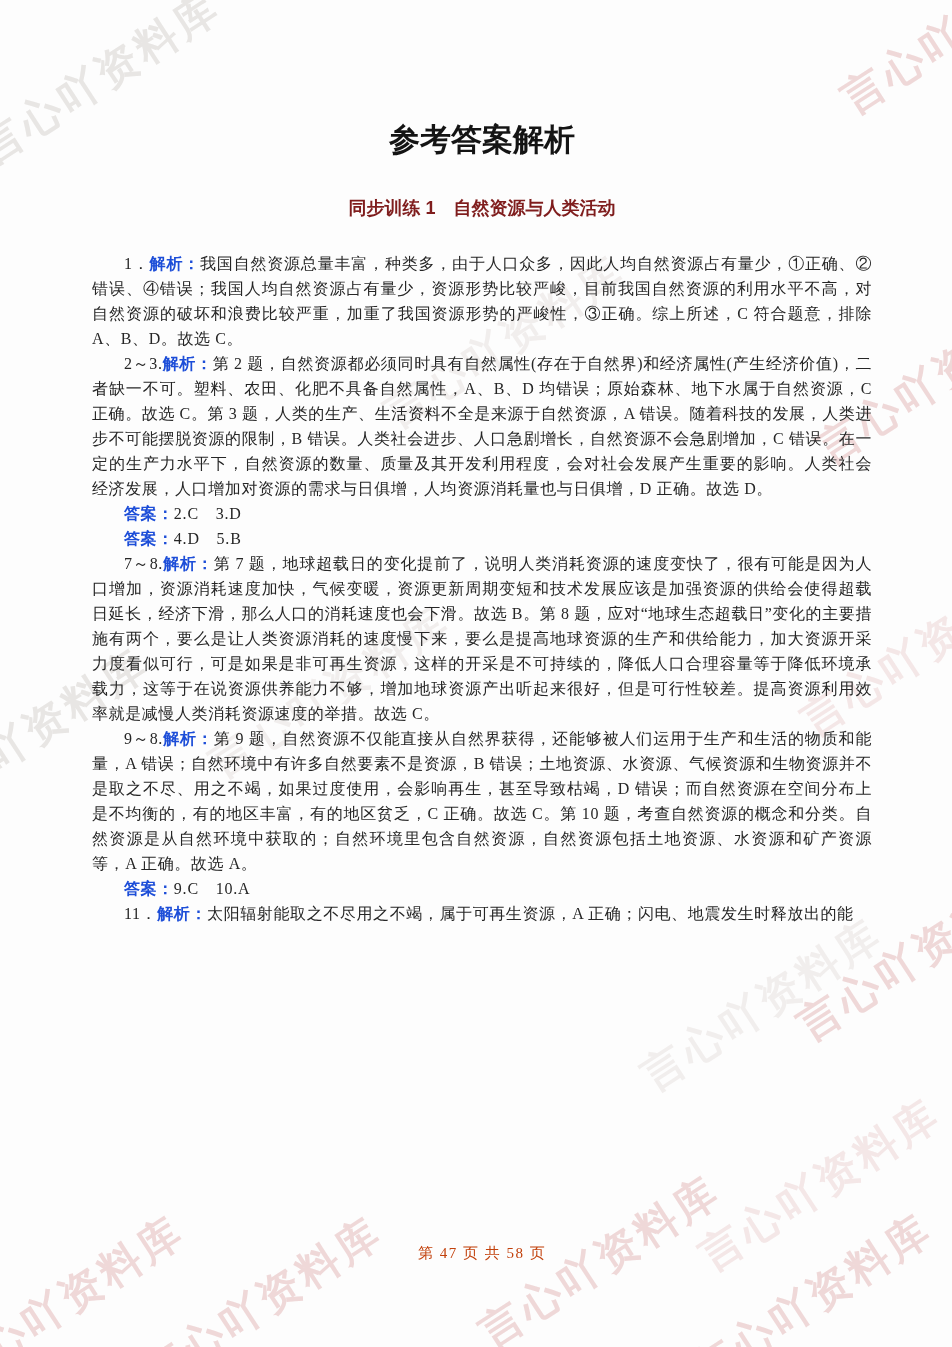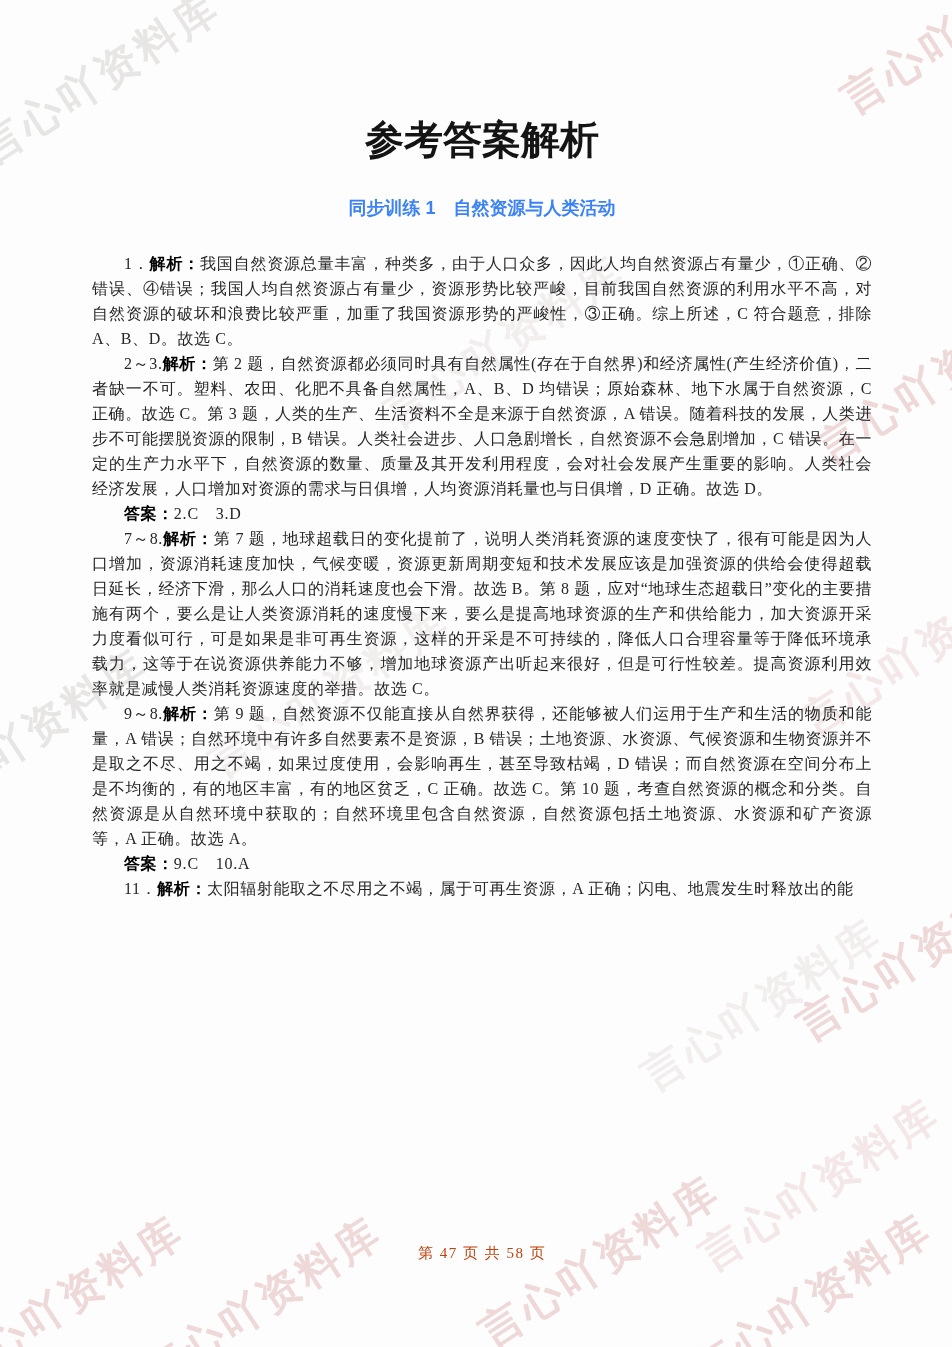--- a/index.html
+++ b/index.html
@@ -15,51 +15,51 @@
   .content {
     position: absolute;
     left: 92px;
     top: 0;
     width: 780px;
     padding-top: 122px;
   }
   .doc-title {
     font-family: "Liberation Sans", "DejaVu Sans", sans-serif;
     font-weight: 700;
-    font-size: 39px;
+    font-size: 31px;
     line-height: 36px;
     text-align: center;
     color: #141414;
     margin: 0;
   }
   .doc-subtitle {
     font-family: "Liberation Sans", "DejaVu Sans", sans-serif;
     font-weight: 700;
     font-size: 18px;
     line-height: 22px;
     text-align: center;
-    color: #3b82f6;
+    color: #7f1d1d;
     margin: 39px 0 0 0;
   }
   .body-block {
     margin-top: 32px;
   }
   .para {
     margin: 0;
     font-size: 16px;
     line-height: 25px;
     text-align: justify;
     text-indent: 2em;
     letter-spacing: 0.6px;
     word-break: break-all;
   }
   .hei {
     font-family: "Liberation Sans", "DejaVu Sans", sans-serif;
     font-weight: 700;
-    color: #000000;
+    color: #1d4ed8;
   }
   .answer .ans-val { letter-spacing: 0.8px; }
   .page-footer {
     position: absolute;
     left: 92px;
     width: 780px;
     top: 1244px;
     text-align: center;
     font-size: 15px;
     letter-spacing: 1.5px;
@@ -118,20 +118,21 @@
 <div class="content">
   <h1 class="doc-title">参考答案解析</h1>
   <h2 class="doc-subtitle">同步训练 1　自然资源与人类活动</h2>
 
   <div class="body-block">
     <p class="para"><span class="num">1．</span><span class="hei">解析：</span><span>我国自然资源总量丰富，种类多，由于人口众多，因此人均自然资源占有量少，①正确、②错误、④错误；我国人均自然资源占有量少，资源形势比较严峻，目前我国自然资源的利用水平不高，对自然资源的破坏和浪费比较严重，加重了我国资源形势的严峻性，③正确。综上所述，C 符合题意，排除 A、B、D。故选 C。</span></p>
 
     <p class="para"><span class="num">2～3.</span><span class="hei">解析：</span><span>第 2 题，自然资源都必须同时具有自然属性(存在于自然界)和经济属性(产生经济价值)，二者缺一不可。塑料、农田、化肥不具备自然属性，A、B、D 均错误；原始森林、地下水属于自然资源，C 正确。故选 C。第 3 题，人类的生产、生活资料不全是来源于自然资源，A 错误。随着科技的发展，人类进步不可能摆脱资源的限制，B 错误。人类社会进步、人口急剧增长，自然资源不会急剧增加，C 错误。在一定的生产力水平下，自然资源的数量、质量及其开发利用程度，会对社会发展产生重要的影响。人类社会经济发展，人口增加对资源的需求与日俱增，人均资源消耗量也与日俱增，D 正确。故选 D。</span></p>
     <p class="para answer"><span class="hei">答案：</span><span class="ans-val">2.C　3.D</span></p>
 
+    <p class="para answer"><span class="hei">答案：</span><span class="ans-val">4.D　5.B</span></p>
 
 
     <p class="para"><span class="num">7～8.</span><span class="hei">解析：</span><span>第 7 题，地球超载日的变化提前了，说明人类消耗资源的速度变快了，很有可能是因为人口增加，资源消耗速度加快，气候变暖，资源更新周期变短和技术发展应该是加强资源的供给会使得超载日延长，经济下滑，那么人口的消耗速度也会下滑。故选 B。第 8 题，应对“地球生态超载日”变化的主要措施有两个，要么是让人类资源消耗的速度慢下来，要么是提高地球资源的生产和供给能力，加大资源开采力度看似可行，可是如果是非可再生资源，这样的开采是不可持续的，降低人口合理容量等于降低环境承载力，这等于在说资源供养能力不够，增加地球资源产出听起来很好，但是可行性较差。提高资源利用效率就是减慢人类消耗资源速度的举措。故选 C。</span></p>
 
     <p class="para"><span class="num">9～8.</span><span class="hei">解析：</span><span>第 9 题，自然资源不仅能直接从自然界获得，还能够被人们运用于生产和生活的物质和能量，A 错误；自然环境中有许多自然要素不是资源，B 错误；土地资源、水资源、气候资源和生物资源并不是取之不尽、用之不竭，如果过度使用，会影响再生，甚至导致枯竭，D 错误；而自然资源在空间分布上是不均衡的，有的地区丰富，有的地区贫乏，C 正确。故选 C。第 10 题，考查自然资源的概念和分类。自然资源是从自然环境中获取的；自然环境里包含自然资源，自然资源包括土地资源、水资源和矿产资源等，A 正确。故选 A。</span></p>
     <p class="para answer"><span class="hei">答案：</span><span class="ans-val">9.C　10.A</span></p>
 
     <p class="para"><span class="num">11．</span><span class="hei">解析：</span><span>太阳辐射能取之不尽用之不竭，属于可再生资源，A 正确；闪电、地震发生时释放出的能</span></p>
   </div>
 </div>

